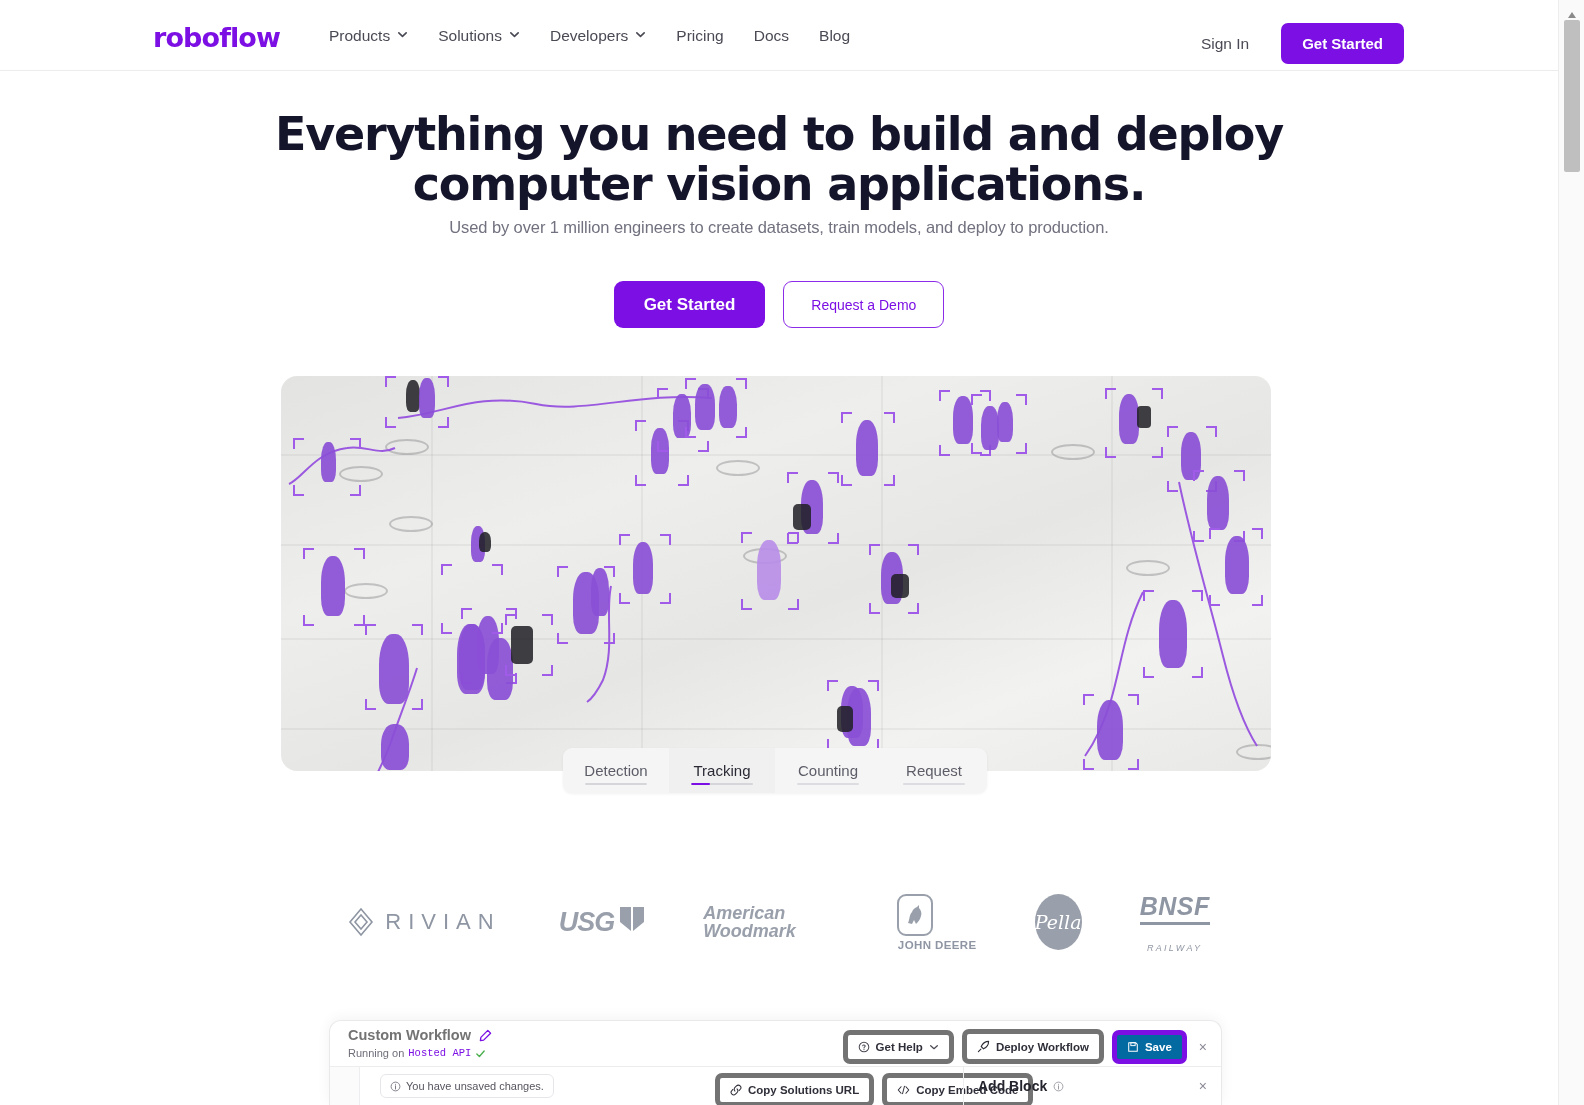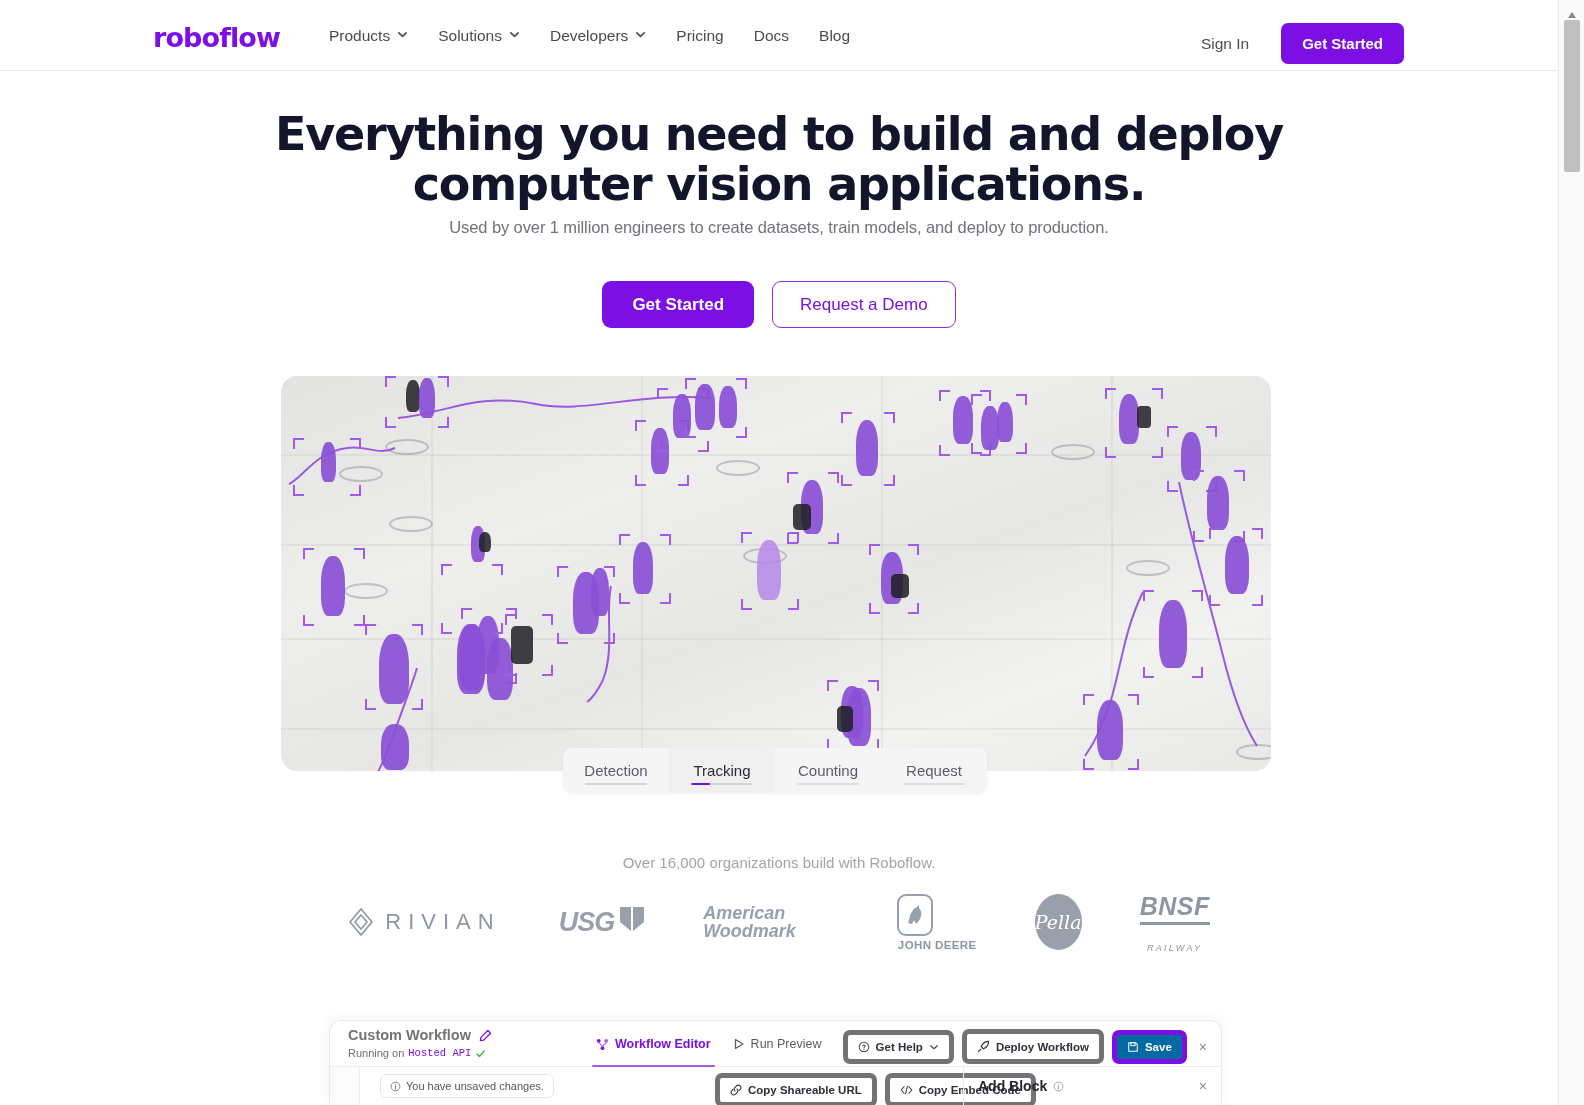--- a/index.html
+++ b/index.html
@@ -52,21 +52,21 @@
   .cta-row {
     position:absolute; top:281px; left:0; width:1558px;
     display:flex; justify-content:center; gap:18px;
   }
   .btn-getstarted {
     background:#7c0fe4; color:#fff; font-size:17px; font-weight:700;
     padding:0 30px; height:47px; border-radius:9px; border:none; cursor:pointer;
     font-family:"Liberation Sans", sans-serif;
   }
   .btn-demo {
-    background:#fff; color:#7c0fe4; font-size:17px; font-weight:400;
+    background:#fff; color:#7c0fe4; font-size:14px; font-weight:400;
     padding:0 27px; height:47px; border-radius:9px; border:1.5px solid #8c2ce8; cursor:pointer;
     font-family:"Liberation Sans", sans-serif;
   }
 
   
   .hero-media {
     position:absolute; left:281px; top:376px; width:990px; height:395px;
     border-radius:16px; overflow:hidden;
     background:
       linear-gradient(160deg,#e3e3e1 0%,#eeeeec 32%,#e6e6e4 56%,#f2f2f0 78%,#e8e8e6 100%);
@@ -551,21 +551,20 @@
         </span>
     </div>
     <div class="tab dim">
       <span>Request</span>
       <span class="track">
           <i style="width:0%"></i>
         </span>
     </div>
   </div>
 
-  <div class="orgs-note">Over 16,000 organizations build with Roboflow.</div>
 
   <div class="logos">
     <div class="logo">
       <div class="rivian">
         <span class="icon">
           <svg width="26" height="30" viewBox="0 0 26 30">
             <path d="M13 2 L24 15 L13 28 L2 15 Z" fill="none" stroke="#8f96a3" stroke-width="1.6"></path>
             <path d="M13 8 L19 15 L13 22 L7 15 Z" fill="none" stroke="#8f96a3" stroke-width="1.6"></path>
           </svg>
         </span>
@@ -628,41 +627,20 @@
       <div class="wf-sub">
         <span>Running on</span>
         <span class="mono">Hosted API</span>
         <span class="icon">
           <svg width="11" height="11" viewBox="0 0 12 12">
               <path d="M2 6.5 L4.8 9.2 L10 3.2" stroke="#4caf50" stroke-width="1.5" fill="none" stroke-linecap="round" stroke-linejoin="round"></path>
             </svg>
         </span>
       </div>
 
-      <div class="wf-tabs">
-        <div class="wf-tab active">
-          <span class="icon">
-            <svg width="13" height="13" viewBox="0 0 14 14">
-              <circle cx="3" cy="3" r="2" fill="#7c0fe4"></circle>
-                <circle cx="11" cy="3" r="2" fill="#a35ce8"></circle>
-              <circle cx="7" cy="11" r="2" fill="#7c0fe4"></circle>
-              <path d="M3 5 L7 9 M11 5 L7 9" stroke="#a35ce8" stroke-width="1.2"></path>
-            </svg>
-          </span>
-          <span>Workflow Editor</span>
-        </div>
-        <div class="wf-tab">
-          <span class="icon">
-            <svg width="12" height="12" viewBox="0 0 12 12">
-                <path d="M2.5 1.5 L10 6 L2.5 10.5 Z" fill="none" stroke="#5d5d68" stroke-width="1.3" stroke-linejoin="round"></path>
-              </svg>
-          </span>
-          <span>Run Preview</span>
-        </div>
-      </div>
 
       <div class="wf-actions">
         <div class="chip">
           <span class="icon">
             <svg width="12" height="12" viewBox="0 0 14 14">
                 <circle cx="7" cy="7" r="5.6" fill="none" stroke="#4a4a55" stroke-width="1.2"></circle>
                 <path d="M5.5 5.4 C5.5 4.3 8.4 4.3 8.4 5.9 C8.4 7 7 6.9 7 8.1" fill="none" stroke="#4a4a55" stroke-width="1.2" stroke-linecap="round"></path>
                 <circle cx="7" cy="10" r="0.7" fill="#4a4a55"></circle>
               </svg>
           </span>
@@ -710,21 +688,21 @@
         </div>
 
         <div class="copy-row">
           <div class="chip">
             <span class="icon">
               <svg width="12" height="12" viewBox="0 0 14 14">
                   <path d="M5.8 8.2 C4.6 7 4.6 5.2 5.8 4 L7.6 2.2 C8.8 1 10.6 1 11.8 2.2 C13 3.4 13 5.2 11.8 6.4 L10.6 7.6" fill="none" stroke="#2f2f3a" stroke-width="1.2" stroke-linecap="round"></path>
                   <path d="M8.2 5.8 C9.4 7 9.4 8.8 8.2 10 L6.4 11.8 C5.2 13 3.4 13 2.2 11.8 C1 10.6 1 8.8 2.2 7.6 L3.4 6.4" fill="none" stroke="#2f2f3a" stroke-width="1.2" stroke-linecap="round"></path>
                 </svg>
             </span>
-            <span>Copy Shareable URL</span>
+            <span>Copy Solutions URL</span>
           </div>
           <div class="chip">
             <span class="icon">
               <svg width="13" height="12" viewBox="0 0 16 12">
                   <path d="M5 2 L1.5 6 L5 10" fill="none" stroke="#2f2f3a" stroke-width="1.3" stroke-linecap="round" stroke-linejoin="round"></path>
                   <path d="M11 2 L14.5 6 L11 10" fill="none" stroke="#2f2f3a" stroke-width="1.3" stroke-linecap="round" stroke-linejoin="round"></path>
                   <path d="M9.2 1.4 L6.8 10.6" stroke="#2f2f3a" stroke-width="1.2" stroke-linecap="round"></path>
                 </svg>
             </span>
             <span>Copy Embed Code</span>

